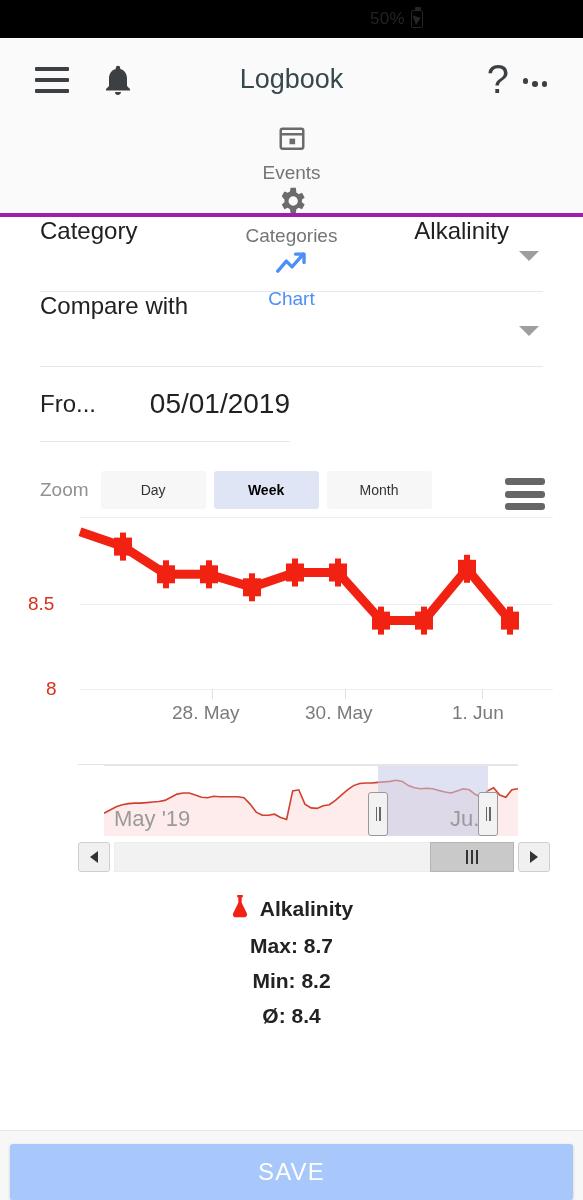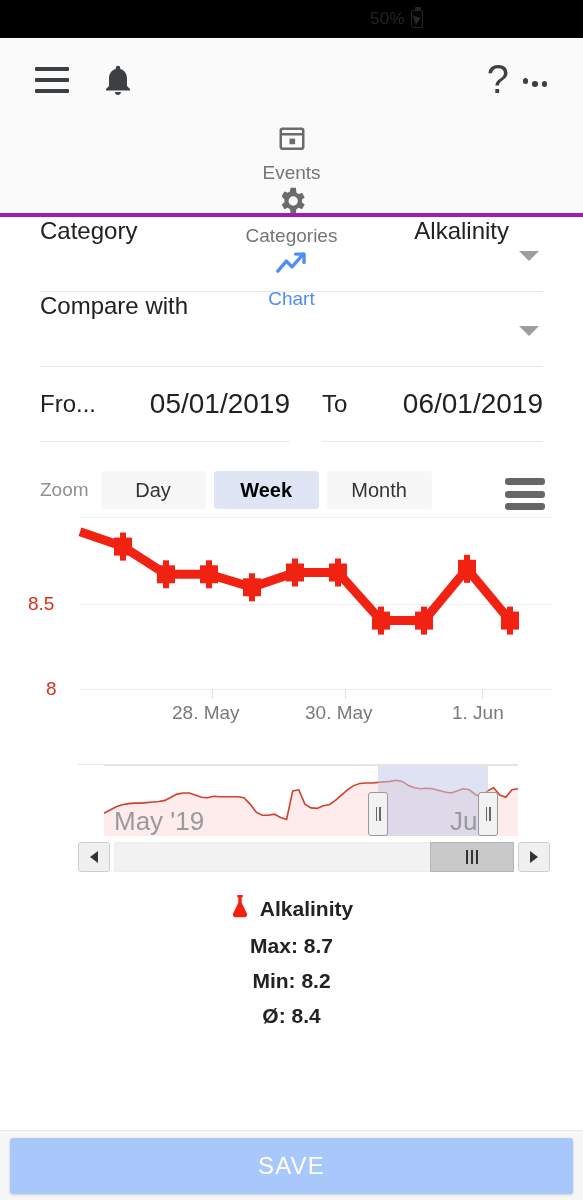--- a/index.html
+++ b/index.html
@@ -78,21 +78,21 @@
   .date-label { font-size: 24px; color: #212121; }
   .date-val { margin-left: auto; font-size: 28px; color: #212121; }
 
   
   .chartwrap { position: relative; margin-top: 12px; height: 620px; }
 
   .zoomrow { position: absolute; left: 40px; top: 10px; right: 20px;
              height: 52px; display: flex; align-items: center; }
   .zoom-label { font-size: 19px; color: #909090; margin-right: 12px; }
   .zoom-btn { height: 38px; min-width: 105px; padding: 0 16px;
-              background: #f7f7f7; color: #333; font-size: 20px;
+              background: #f7f7f7; color: #333; font-size: 14px;
               display: flex; align-items: center; justify-content: center;
               border: none; border-radius: 3px; margin-right: 8px;
               font-family: "Liberation Sans", sans-serif; cursor: pointer; }
   .zoom-btn.sel { background: #e0e5f5; color: #000; font-weight: bold; }
   .ctxmenu { position: absolute; right: 18px; top: 14px; width: 40px; height: 32px;
              display: flex; flex-direction: column; justify-content: space-between;
              cursor: pointer; }
   .ctxmenu i { display: block; height: 7px; background: #666; border-radius: 3px; }
 
   .plot { position: absolute; left: 0; top: 60px; width: 583px; height: 200px; }
@@ -105,21 +105,21 @@
   .nav { position: absolute; left: 78px; top: 310px; width: 440px; height: 72px; }
   .nav-top-line { position: absolute; left: 0; top: 0; width: 100%; height: 1px; background: #e5e5e5; }
   .nav-plot { position: absolute; left: 26px; top: 1px; width: 414px; height: 71px;
               overflow: hidden; background: #fff; }
   .nav-selected { position: absolute; top: 1px; height: 71px; background: #c3cbe8; opacity: .55; }
   .nav-handle { position: absolute; top: 28px; width: 20px; height: 44px;
                 background: #f2f2f2; border: 1px solid #999; border-radius: 3px;
                 display: flex; align-items: center; justify-content: center;
                 gap: 2px; cursor: ew-resize; z-index: 5; }
   .nav-handle i { display: block; width: 1.5px; height: 14px; background: #666; }
-  .nav-month { position: absolute; font-size: 26px; color: #9a9a9a; }
+  .nav-month { position: absolute; font-size: 22px; color: #9a9a9a; }
 
   .scrollbar { position: absolute; left: 78px; top: 388px; width: 472px; height: 30px; }
   .sb-track { position: absolute; left: 36px; top: 0; right: 36px; height: 30px;
               background: #f2f2f2; border: 1px solid #ededed; }
   .sb-btn { position: absolute; top: 0; width: 32px; height: 30px; background: #f0f0f0;
             border: 1px solid #cfcfcf; border-radius: 3px;
             display: flex; align-items: center; justify-content: center; cursor: pointer; }
   .sb-btn.left { left: 0; } .sb-btn.right { right: 0; }
   .arrow-l { width: 0; height: 0; border-top: 6px solid transparent;
              border-bottom: 6px solid transparent; border-right: 8px solid #333; }
@@ -134,21 +134,21 @@
   
   .legend { position: absolute; left: 0; right: 0; top: 440px; text-align: center; }
   .legend-title { display: flex; align-items: center; justify-content: center; gap: 10px;
                   font-size: 21px; font-weight: bold; color: #222; }
   .legend-stat { font-size: 21px; font-weight: bold; color: #222; margin-top: 10px;
                  line-height: 25px; }
 
   
   .savebar { position: absolute; left: 0; bottom: 0; width: 583px; height: 70px;
              background: #f7f7f7; border-top: 1px solid #e6e6e6;
-             display: flex; align-items: center; justify-content: center; }
+             display: flex; align-items: flex-end; justify-content: center; }
   .save-btn { width: 563px; height: 56px; background: #a8c7fa; border: none; border-radius: 3px;
               color: #fff; font-size: 24px; letter-spacing: 1.2px;
               font-family: "Liberation Sans", sans-serif; cursor: pointer;
               box-shadow: 0 1px 3px rgba(0,0,0,.18); }
 </style>
 </head>
 <body>
 
 <div id="app">
 
@@ -165,20 +165,21 @@
           <i></i>
           <i></i>
           <i></i>
         </div>
     </div>
     <div class="ab-icon bell">
       <svg width="36" height="40" viewBox="0 0 24 24" fill="#3c4043" aria-hidden="true">
         <path d="M12 22c1.1 0 2-.9 2-2h-4a2 2 0 0 0 2 2zm6-6v-5c0-3.07-1.64-5.64-4.5-6.32V4a1.5 1.5 0 0 0-3 0v.68C7.63 5.36 6 7.92 6 11v5l-2 2v1h16v-1l-2-2z"></path>
       </svg>
     </div>
+    <div class="appbar-title">Logbook</div>
     <div class="ab-icon help">?</div>
     <div class="ab-icon kebab">
       <i></i>
         <i></i>
         <i></i>
     </div>
   </div>
 
   <div class="tabs">
     <div class="tab">
@@ -221,24 +222,20 @@
     <div class="row">
       <span class="row-label">Compare with</span>
       <span class="row-value"></span>
       <span class="caret"></span>
     </div>
 
     <div class="daterow">
       <div class="date-cell from">
         <span class="date-label">Fro...</span>
         <span class="date-val">05/01/2019</span>
-      </div>
-      <div class="date-cell to">
-        <span class="date-label">To</span>
-        <span class="date-val">06/01/2019</span>
       </div>
     </div>
   </div>
 
   <div class="chartwrap">
 
     <div class="zoomrow">
       <span class="zoom-label">Zoom</span>
       <button class="zoom-btn">Day</button>
       <button class="zoom-btn sel">Week</button>

